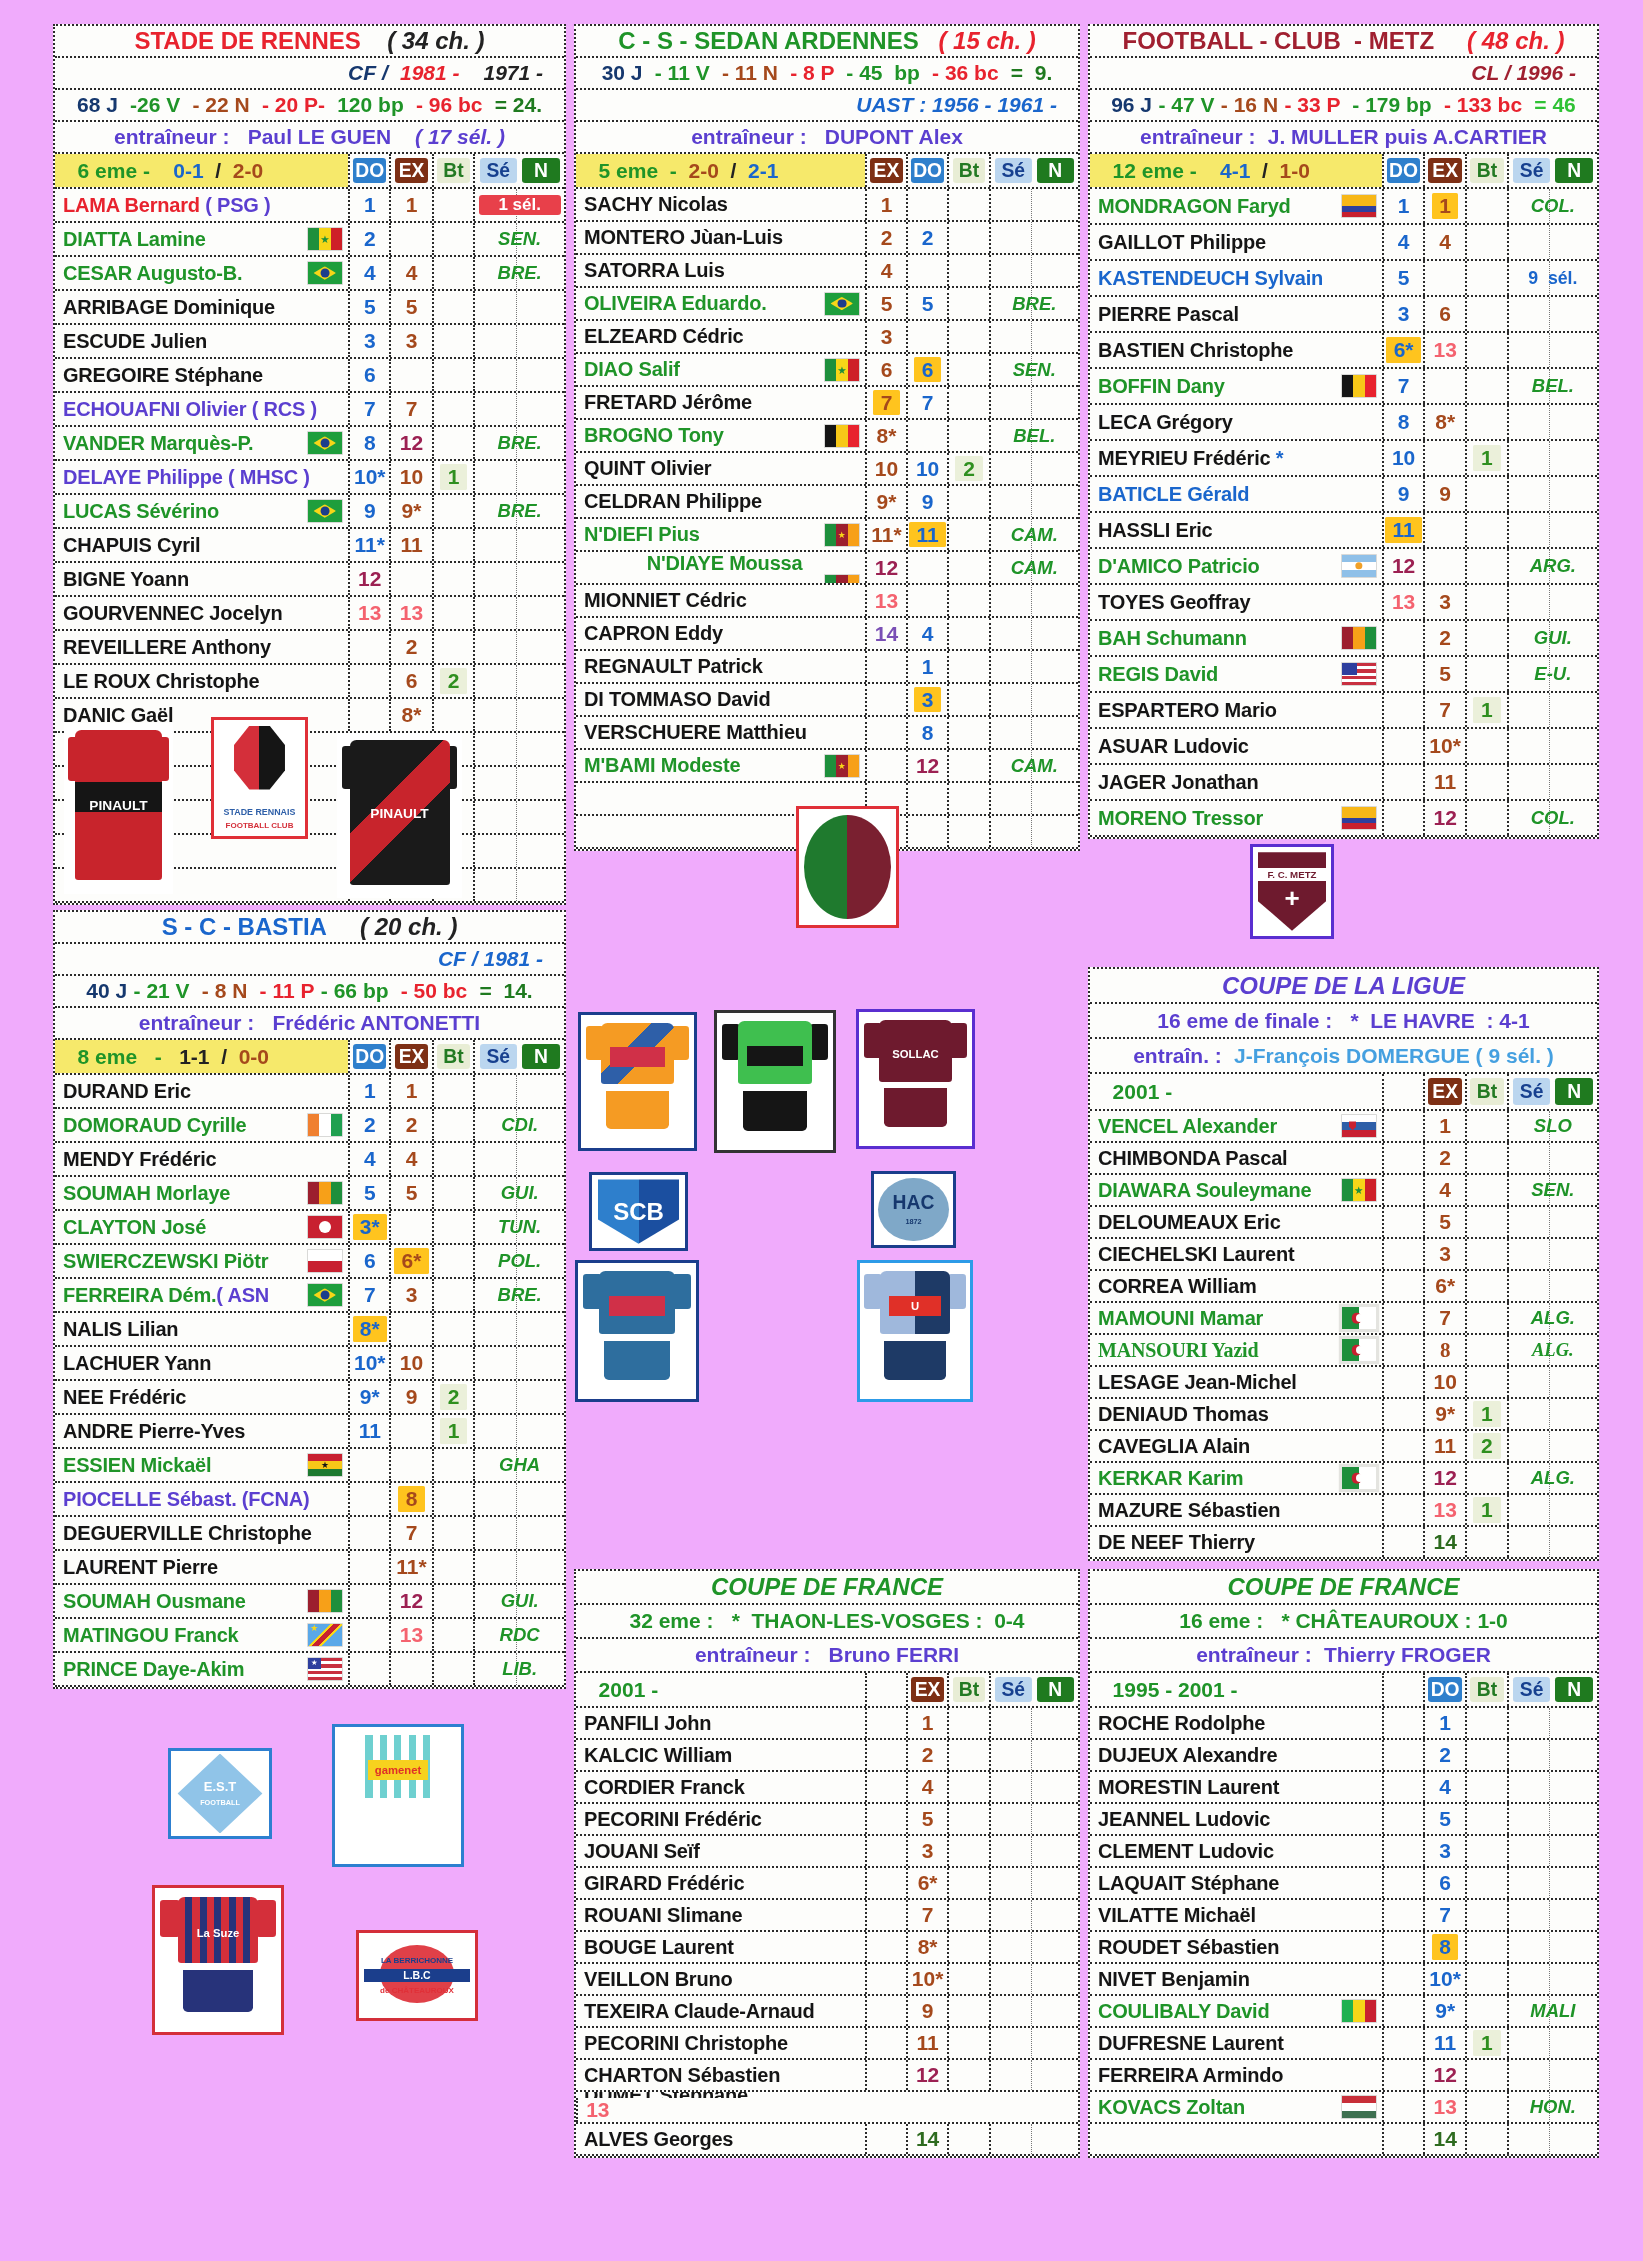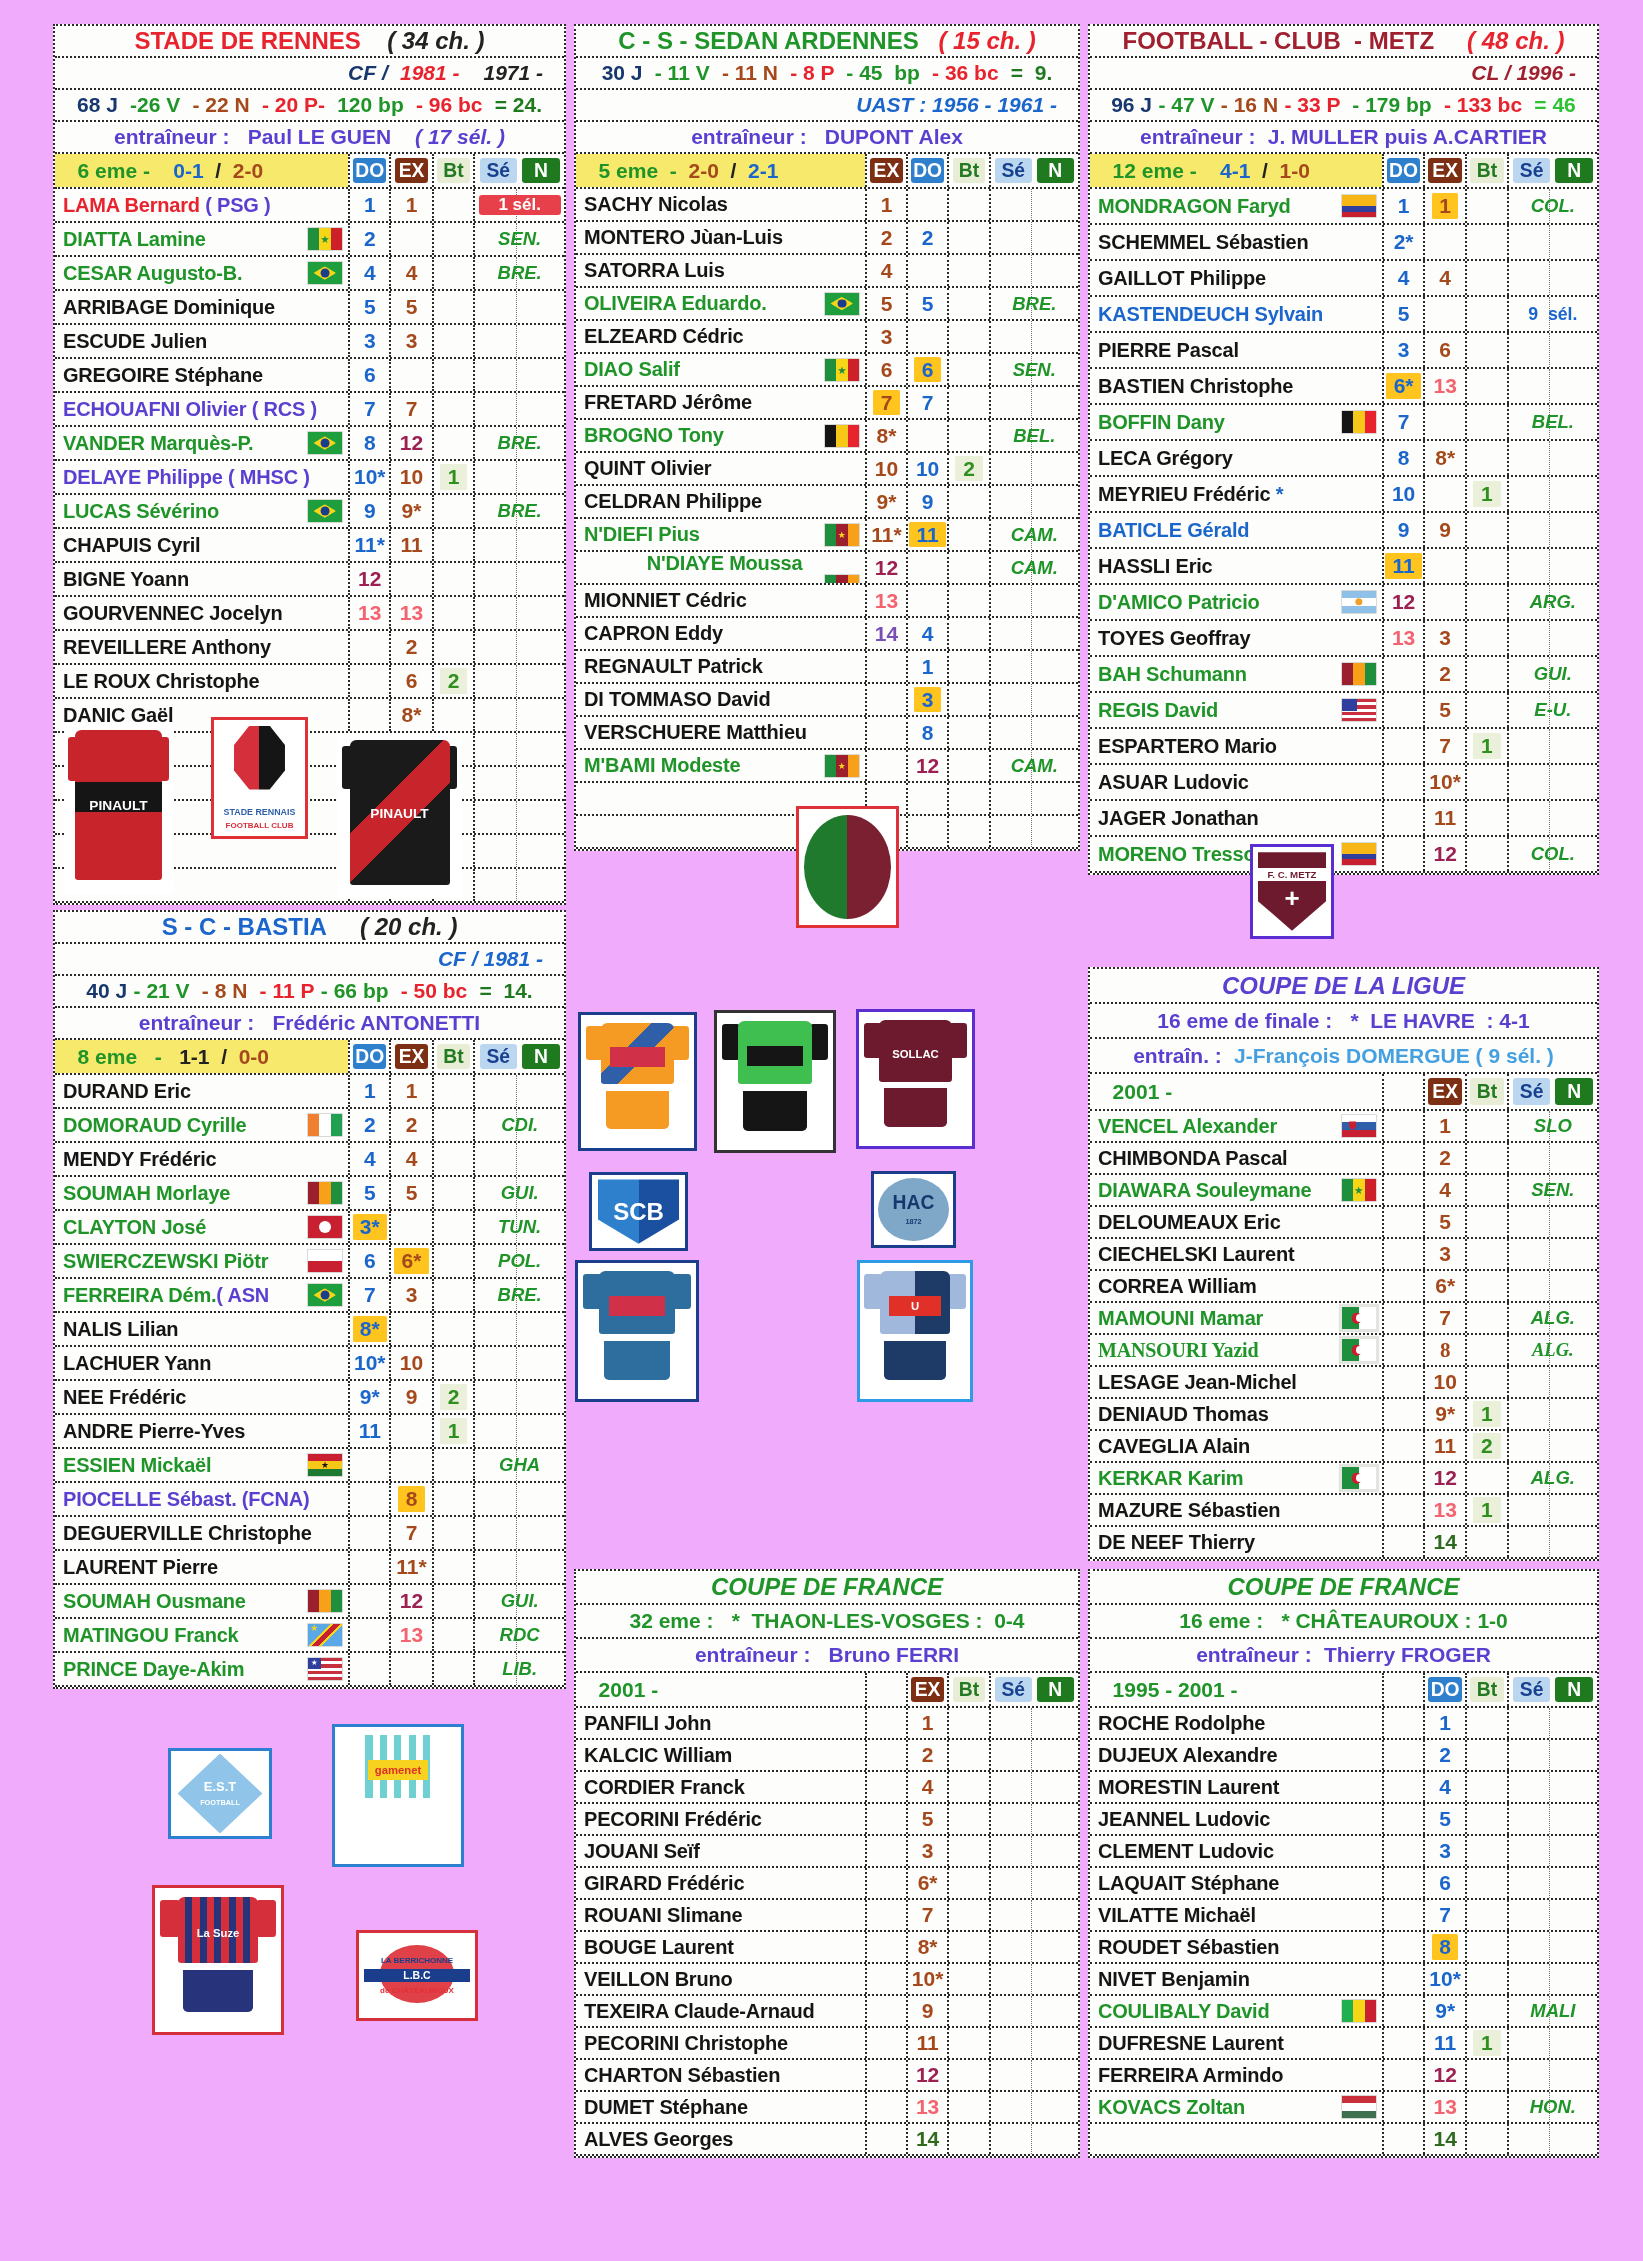--- a/index.html
+++ b/index.html
@@ -601,29 +601,20 @@
         </div>
         <div class="cell bg-y" style="width: 8.3%;">
           <span class="cv cs-br cs-y">1</span>
         </div>
         <div class="cell" style="width: 8.2%;"></div>
         <div class="cell natc" style="width: 17.8%;">
           <span class="cv cs-nat">COL.</span>
         </div>
       </div>
       <div class="prow" style="height: 36px;">
-        <div class="pname" style="width: 57.6%;"><span class="t-k">SCHEMMEL Sébastien</span></div>
-        <div class="cell" style="width: 8.1%;">
-          <span class="cv cs-b">2*</span>
-        </div>
-        <div class="cell" style="width: 8.3%;"></div>
-        <div class="cell" style="width: 8.2%;"></div>
-        <div class="cell natc" style="width: 17.8%;"></div>
-      </div>
-      <div class="prow" style="height: 36px;">
         <div class="pname" style="width: 57.6%;"><span class="t-k">GAILLOT Philippe</span></div>
         <div class="cell" style="width: 8.1%;">
           <span class="cv cs-b">4</span>
         </div>
         <div class="cell" style="width: 8.3%;">
           <span class="cv cs-br">4</span>
         </div>
         <div class="cell" style="width: 8.2%;"></div>
         <div class="cell natc" style="width: 17.8%;"></div>
       </div>
@@ -1296,21 +1287,21 @@
       </div>
       <div class="prow" style="height: 32px;">
         <div class="pname" style="width: 57.6%;"><span class="t-k">CHARTON Sébastien</span></div>
         <div class="cell" style="width: 8.1%;"></div>
         <div class="cell" style="width: 8.3%;">
           <span class="cv cs-m">12</span>
         </div>
         <div class="cell" style="width: 8.2%;"></div>
         <div class="cell natc" style="width: 17.8%;"></div>
       </div>
-      <div class="prow" style="height: 32px;">
+      <div class="prow" style="height: 32px; flex-direction: column;">
         <div class="pname" style="width: 57.6%;"><span class="t-k">DUMET Stéphane</span></div>
         <div class="cell" style="width: 8.1%;"></div>
         <div class="cell" style="width: 8.3%;">
           <span class="cv cs-p">13</span>
         </div>
         <div class="cell" style="width: 8.2%;"></div>
         <div class="cell natc" style="width: 17.8%;"></div>
       </div>
       <div class="prow" style="height: 32px;">
         <div class="pname" style="width: 57.6%;"><span class="t-k">ALVES Georges</span></div>

